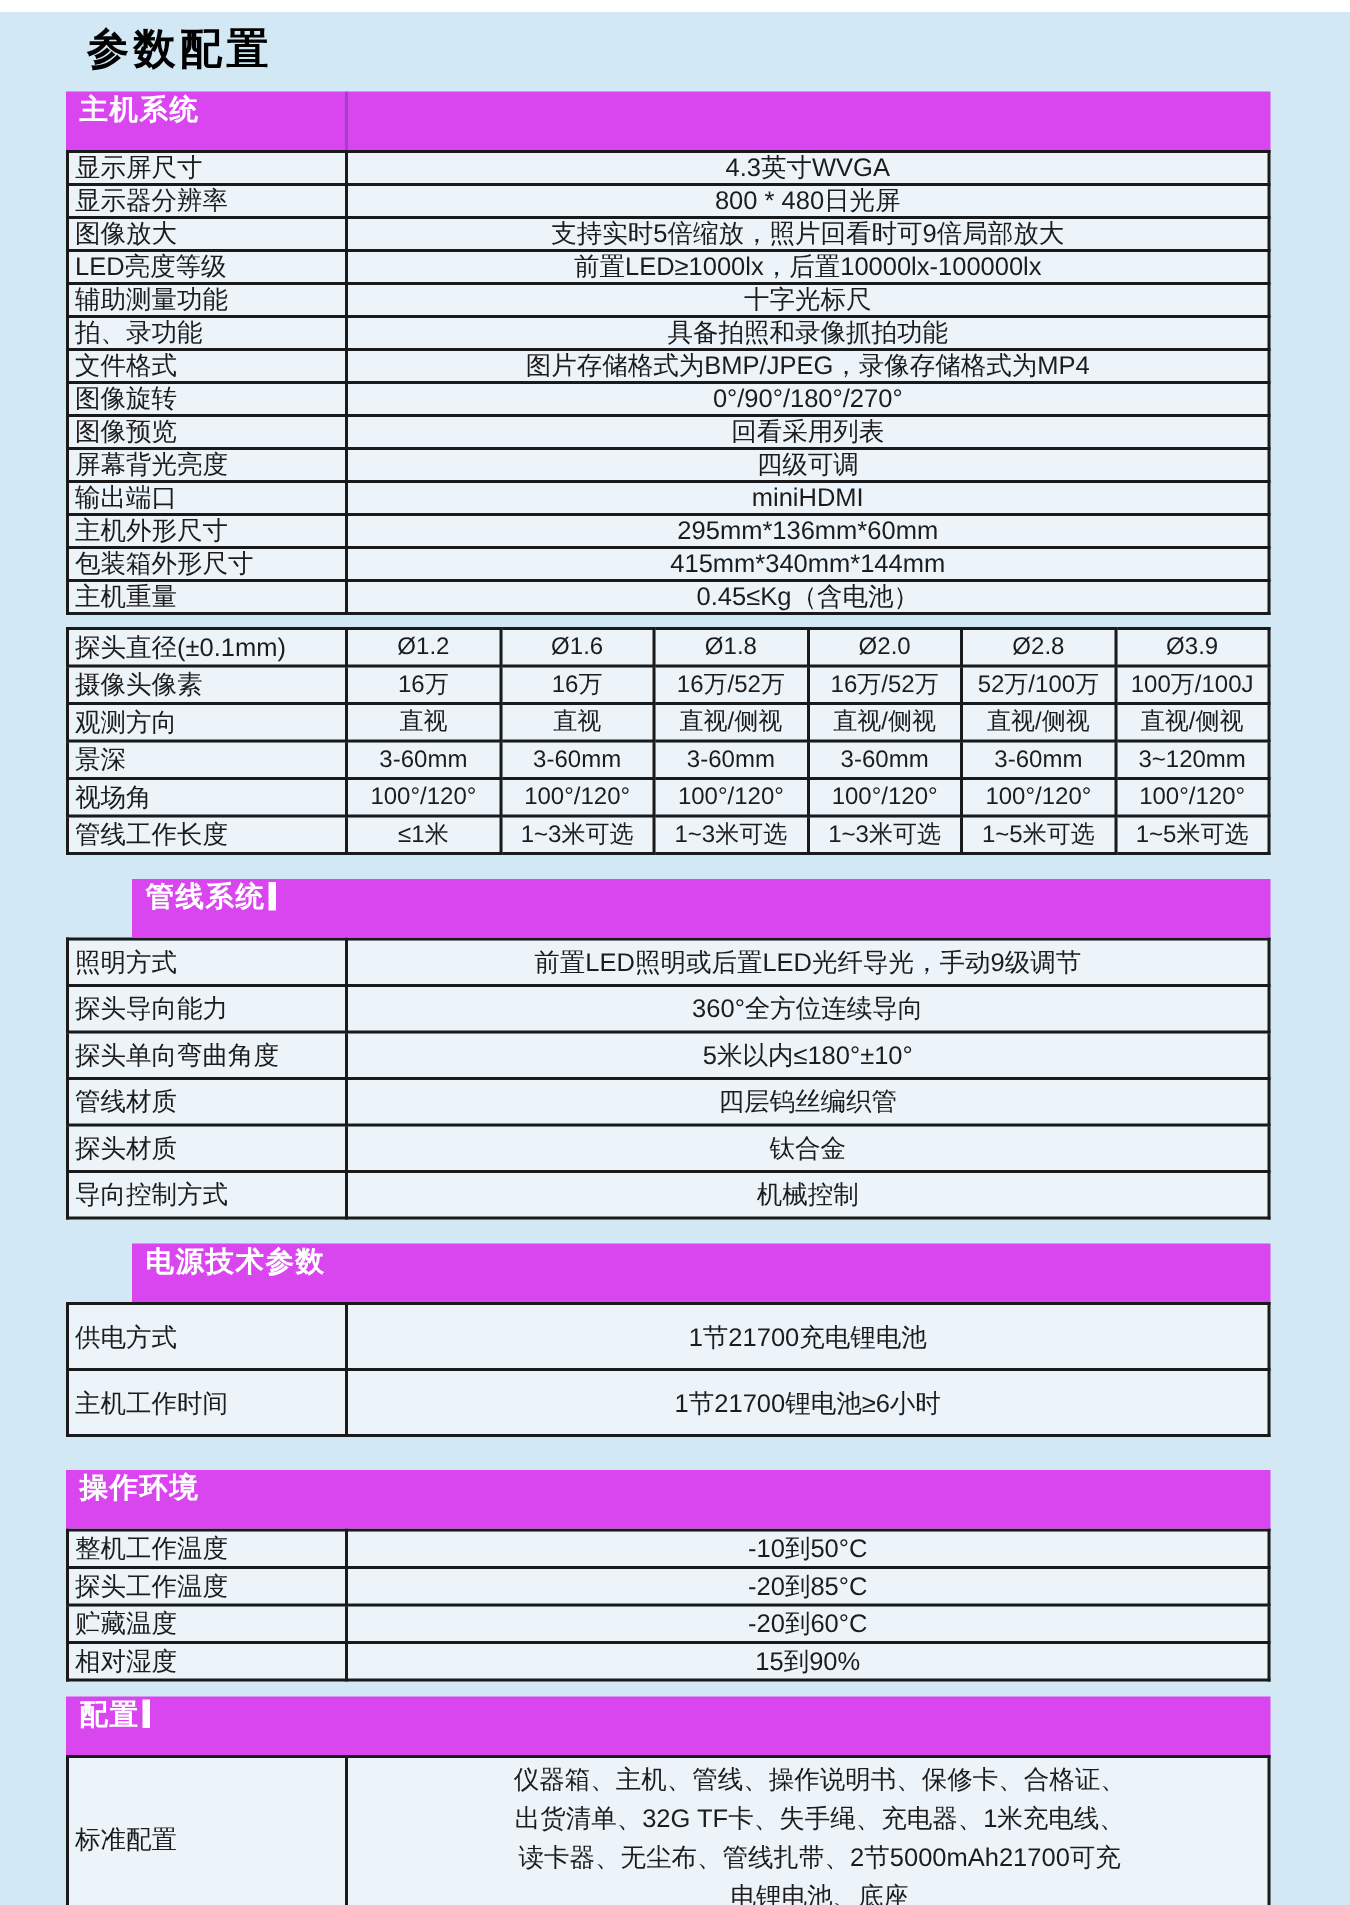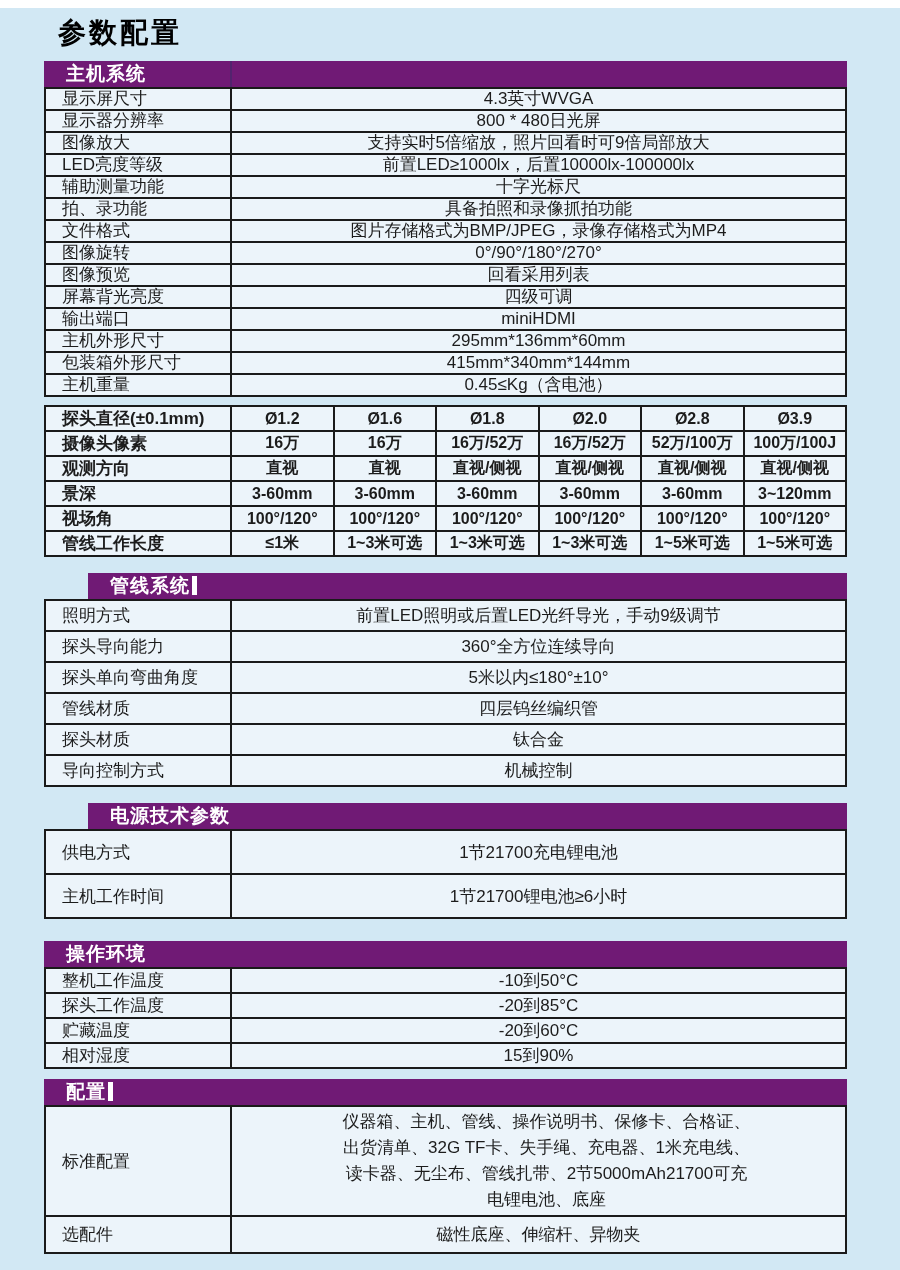--- a/index.html
+++ b/index.html
@@ -13,47 +13,47 @@
   }
   .top-strip { position:absolute; top:0; left:0; right:0; height:8px; background:#ffffff; }
   .content { position:absolute; left:44px; top:8px; width:803px; }
 
   .page-title {
     font-size:28px; font-weight:bold; color:#000;
     padding:6px 0 9px 14px; letter-spacing:3px;
   }
 
   .bar {
-    height:26px; background:#701a75; color:#fff;
+    height:39px; background:#d946ef; color:#fff;
     font-size:19px; font-weight:bold; line-height:26px;
-    padding-left:22px; position:relative; letter-spacing:1px;
+    padding-left:9px; position:relative; letter-spacing:1px;
   }
   .bar .col-divider {
     position:absolute; left:186px; top:0; bottom:0; width:2px;
     background:rgba(10,60,95,0.28);
   }
   .title-cursor {
     display:inline-block; width:5px; height:19px; background:#fff;
     vertical-align:-3px; margin-left:2px;
   }
 
   table { width:100%; border-collapse:collapse; table-layout:fixed; }
   td {
     border:2px solid #1a1a1a; background:#ecf4fa;
     font-size:17px; color:#1c1c1c; overflow:hidden; white-space:nowrap;
   }
-  td.lbl { width:186px; text-align:left; padding-left:16px; }
+  td.lbl { width:186px; text-align:left; padding-left:4px; }
   td.val { text-align:center; }
 
   .t-main td  { height:22px; line-height:20px; }
   .t-main tr.tall td { height:44px; }
   .t-main tr.tall td.val { white-space:pre-line; line-height:21px; font-size:16.5px; }
 
   .t-probe { margin-top:8px; }
-  .t-probe td { height:23px; font-size:16px;font-weight:bold; }
+  .t-probe td { height:23px; font-size:16px; }
   .t-probe td.lbl { font-size:17px; }
 
   .t-pipe td  { height:31px; }
   .t-power td { height:44px; }
   .t-env td   { height:22px;margin-left:11px; }
 
   .t-conf tr.std td { height:110px; }
   .t-conf tr.std td.val { white-space:pre-line; line-height:26px;padding-left:16px; }
   .t-conf tr.opt td { height:37px; }
 

